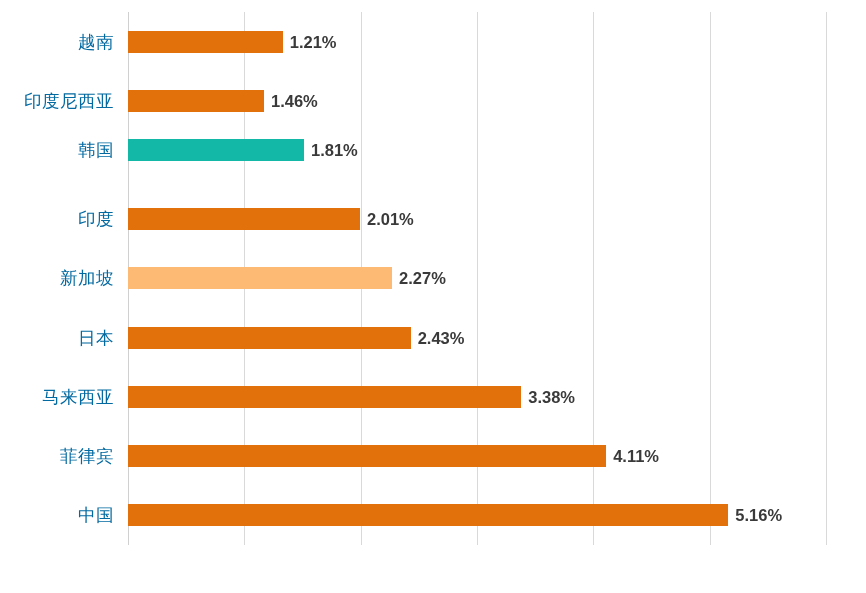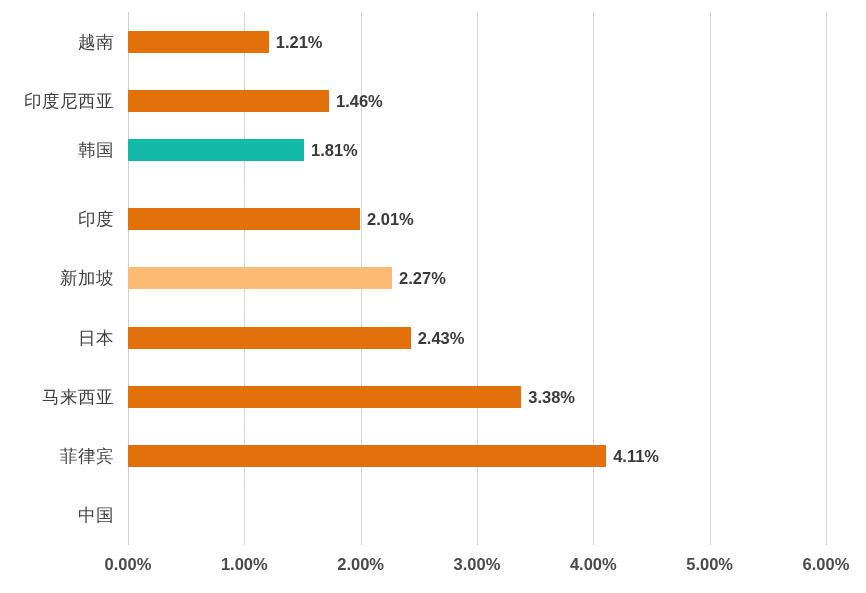--- a/index.html
+++ b/index.html
@@ -51,21 +51,21 @@
     height: 59.2px;
     display: block;
   }
   .cat-label {
     position: absolute;
     right: calc(100% + 14px);
     top: 50%;
     transform: translateY(-50%);
     white-space: nowrap;
     font-size: 17.5px;
-    color: #404040;
+    color: #0369a1;
     letter-spacing: 0.5px;
     text-align: left;
   }
   .bar {
     position: absolute;
     left: 0;
     top: 50%;
     transform: translateY(-50%);
     height: 22px;
     background: #e2710b;
@@ -109,27 +109,27 @@
         <div class="gridline" style="left: 116.333px;"></div>
         <div class="gridline" style="left: 232.667px;"></div>
         <div class="gridline" style="left: 349px;"></div>
         <div class="gridline" style="left: 465.333px;"></div>
         <div class="gridline" style="left: 581.667px;"></div>
         <div class="gridline" style="left: 698px;"></div>
       </div>
     <div class="rows-layer">
         <div class="bar-row" style="top: 0px; height: 59.2222px;">
           <span class="cat-label">越南</span>
-          <div class="bar" style="width: 140.763px; background: rgb(226, 113, 11);">
+          <div class="bar" style="width: 140.763px; background: rgb(226, 113, 11); padding-left: 14px;">
             <span class="bar-value">1.21%</span>
           </div>
         </div>
         <div class="bar-row" style="top: 59.2222px; height: 59.2222px;">
           <span class="cat-label">印度尼西亚</span>
-          <div class="bar" style="width: 201px; background: rgb(226, 113, 11);">
+          <div class="bar" style="width: 136px; background: rgb(226, 113, 11);">
             <span class="bar-value">1.46%</span>
           </div>
         </div>
         <div class="bar-row" style="top: 108px; height: 59.2222px; padding-left: 28px;">
           <span class="cat-label">韩国</span>
           <div class="bar" style="width: 176px; background: #14b8a6;">
             <span class="bar-value">1.81%</span>
           </div>
         </div>
         <div class="bar-row" style="top: 177.667px; height: 59.2222px; padding-left: 23px;">
@@ -157,27 +157,21 @@
           </div>
         </div>
         <div class="bar-row" style="top: 414.556px; height: 59.2222px;">
           <span class="cat-label">菲律宾</span>
           <div class="bar" style="width: 478.13px; background: rgb(226, 113, 11);">
             <span class="bar-value">4.11%</span>
           </div>
         </div>
         <div class="bar-row" style="top: 473.778px; height: 59.2222px;">
           <span class="cat-label">中国</span>
+          <div class="bar" style="width: 600.28px; background: rgb(226, 113, 11);">
+            <span class="bar-value">5.16%</span>
+          </div>
         </div>
       </div>
   </div>
 
-  <div class="x-axis-labels">
-      <span class="x-tick" style="left: 128px;">0.00%</span>
-      <span class="x-tick" style="left: 244.333px;">1.00%</span>
-      <span class="x-tick" style="left: 360.667px;">2.00%</span>
-      <span class="x-tick" style="left: 477px;">3.00%</span>
-      <span class="x-tick" style="left: 593.333px;">4.00%</span>
-      <span class="x-tick" style="left: 709.667px;">5.00%</span>
-      <span class="x-tick" style="left: 826px;">6.00%</span>
-    </div>
 
 </div>
 
 </body></html>

